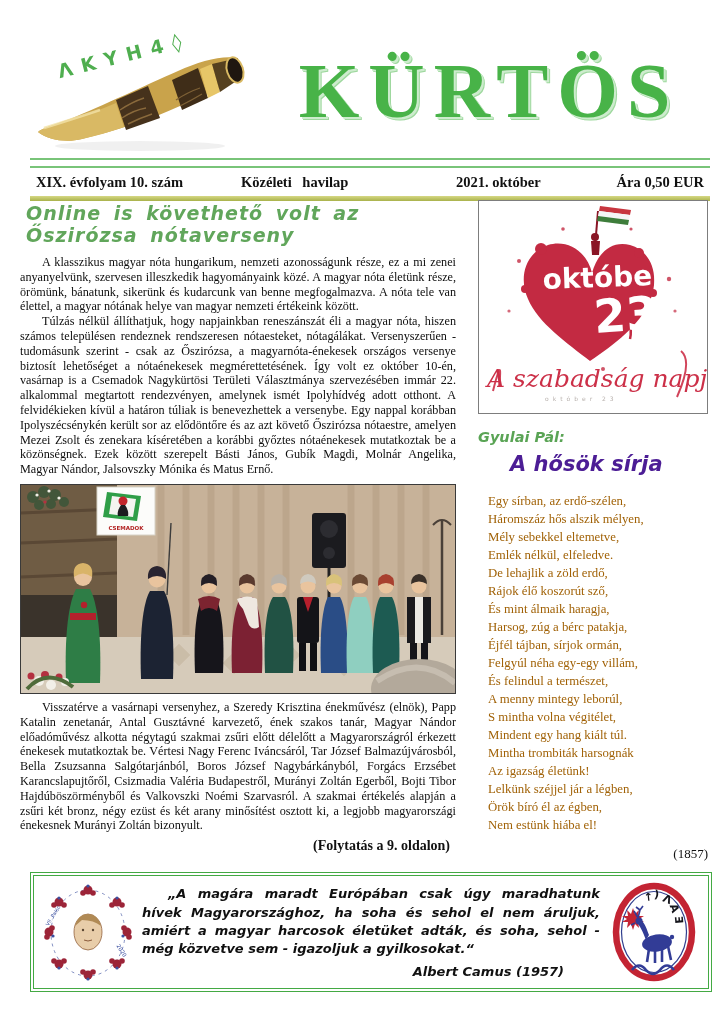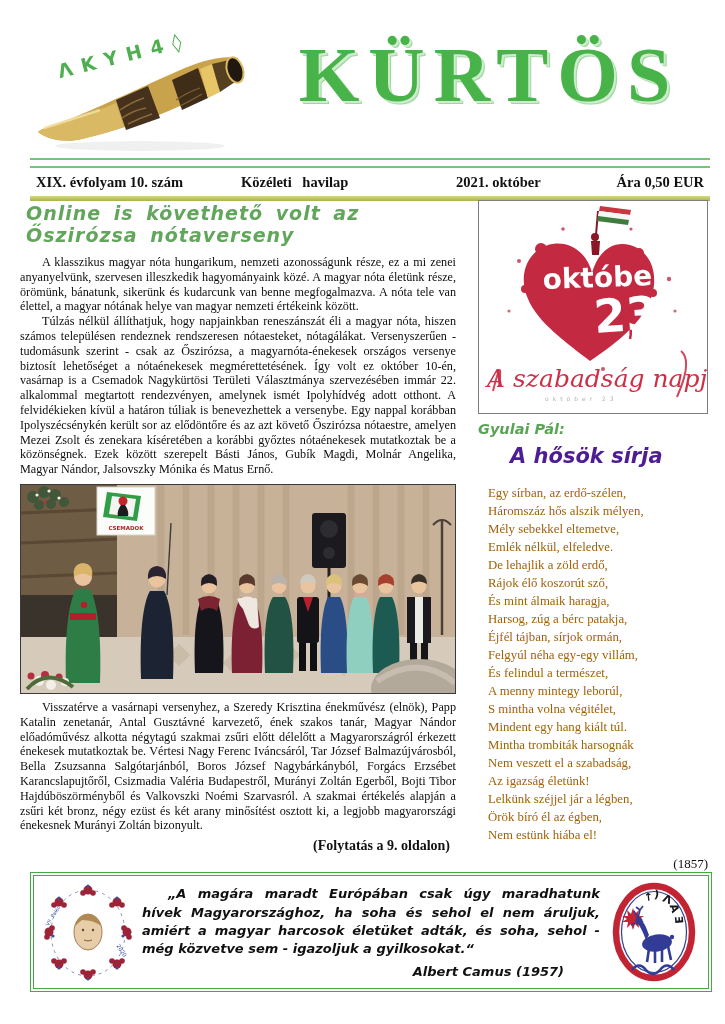--- a/index.html
+++ b/index.html
@@ -7,21 +7,21 @@
         font-family:"Liberation Serif",serif;color:#111;overflow:hidden;}
 
   
   .header{position:absolute;left:30px;top:14px;width:680px;height:142px;display:flex;}
   .horn-block{position:relative;width:238px;height:142px;flex:0 0 auto;}
   .runes{position:absolute;left:26px;top:30px;transform:rotate(-14deg);
          font-family:"DejaVu Sans",sans-serif;font-weight:bold;font-size:19px;
          letter-spacing:9px;color:#4fae4f;}
   .horn-svg{position:absolute;left:0;top:34px;}
   .header-title{flex:1;text-align:center;}
-  .paper-title{margin:0;padding-top:16px;font-family:"Liberation Serif",serif;
+  .paper-title{margin:16px;padding-top:16px;font-family:"Liberation Serif",serif;
          font-weight:bold;font-size:78px;letter-spacing:9px;color:#48b348;
          text-shadow:2px 2px 0 #cdeccd, 3px 3px 0 #9ed89e;}
 
   
   .masthead{position:absolute;left:30px;top:158px;width:680px;}
   .rule-double{height:6px;border-top:2px solid #79c479;border-bottom:2px solid #79c479;}
   .masthead-row{display:flex;align-items:center;padding:6px 6px 5px 6px;
                 font-weight:bold;font-size:14.5px;}
   .m-issue{width:205px;}
   .m-cat{width:215px;word-spacing:7px;}
@@ -33,21 +33,21 @@
   .left-col{position:absolute;left:20px;top:200px;width:436px;}
   .article-title{font-family:"DejaVu Sans",sans-serif;font-style:italic;font-weight:bold;
        font-size:19px;color:#61a65b;margin:2px 0 9px 6px;letter-spacing:1px;word-spacing:5px;}
   .para{font-size:12.2px;line-height:14.8px;text-align:justify;text-indent:22px;color:#0d0d0d;}
   .stage-photo{margin:7px 0 6px 0;border:1px solid #3a3a3a;line-height:0;width:434px;}
   .continuation{text-align:right;font-weight:bold;font-size:14px;margin-top:5px;padding-right:6px;}
 
   
   .right-col{position:absolute;left:478px;top:200px;width:232px;}
   .memorial-frame{border:1px solid #7d7d7d;width:228px;height:212px;background:#fff;line-height:0;}
-  .poem-author{margin-top:7px;font-family:"DejaVu Sans",sans-serif;font-style:italic;
+  .poem-author{margin-top:15px;font-family:"DejaVu Sans",sans-serif;font-style:italic;
        font-weight:bold;font-size:14.5px;color:#5aa455;}
   .poem-title{font-family:"DejaVu Sans",sans-serif;font-style:italic;font-weight:bold;
        font-size:21px;color:#4c1d95;margin:7px 0 16px 32px;}
   .poem-line{font-size:12.8px;line-height:18px;color:#a16207;margin-left:10px;}
   .poem-year{text-align:right;font-size:13px;margin-top:12px;padding-right:2px;}
 
   
   .quote-box{position:absolute;left:30px;top:872px;width:676px;border:1.5px solid #43a943;padding:2px;background:#fff;}
   .quote-inner{border:1px solid #43a943;display:flex;align-items:center;gap:8px;padding:4px 8px;height:104px;}
   .emblem{flex:0 0 auto;line-height:0;}
@@ -291,21 +291,20 @@
         <div class="poem-line">Rájok élő koszorút sző,</div>
         <div class="poem-line">És mint álmaik haragja,</div>
         <div class="poem-line">Harsog, zúg a bérc patakja,</div>
         <div class="poem-line">Éjfél tájban, sírjok ormán,</div>
         <div class="poem-line">Felgyúl néha egy-egy villám,</div>
         <div class="poem-line">És felindul a természet,</div>
         <div class="poem-line">A menny mintegy leborúl,</div>
         <div class="poem-line">S mintha volna végitélet,</div>
         <div class="poem-line">Mindent egy hang kiált túl.</div>
         <div class="poem-line">Mintha trombiták harsognák</div>
-        <div class="poem-line">Nem veszett el a szabadság,</div>
         <div class="poem-line">Az igazság életünk!</div>
         <div class="poem-line">Lelkünk széjjel jár a légben,</div>
         <div class="poem-line">Örök bíró él az égben,</div>
         <div class="poem-line">Nem estünk hiába el!</div>
       </div>
     <div class="poem-year">(1857)</div>
   </aside>
 
   <footer class="quote-box">
     <div class="quote-inner">

